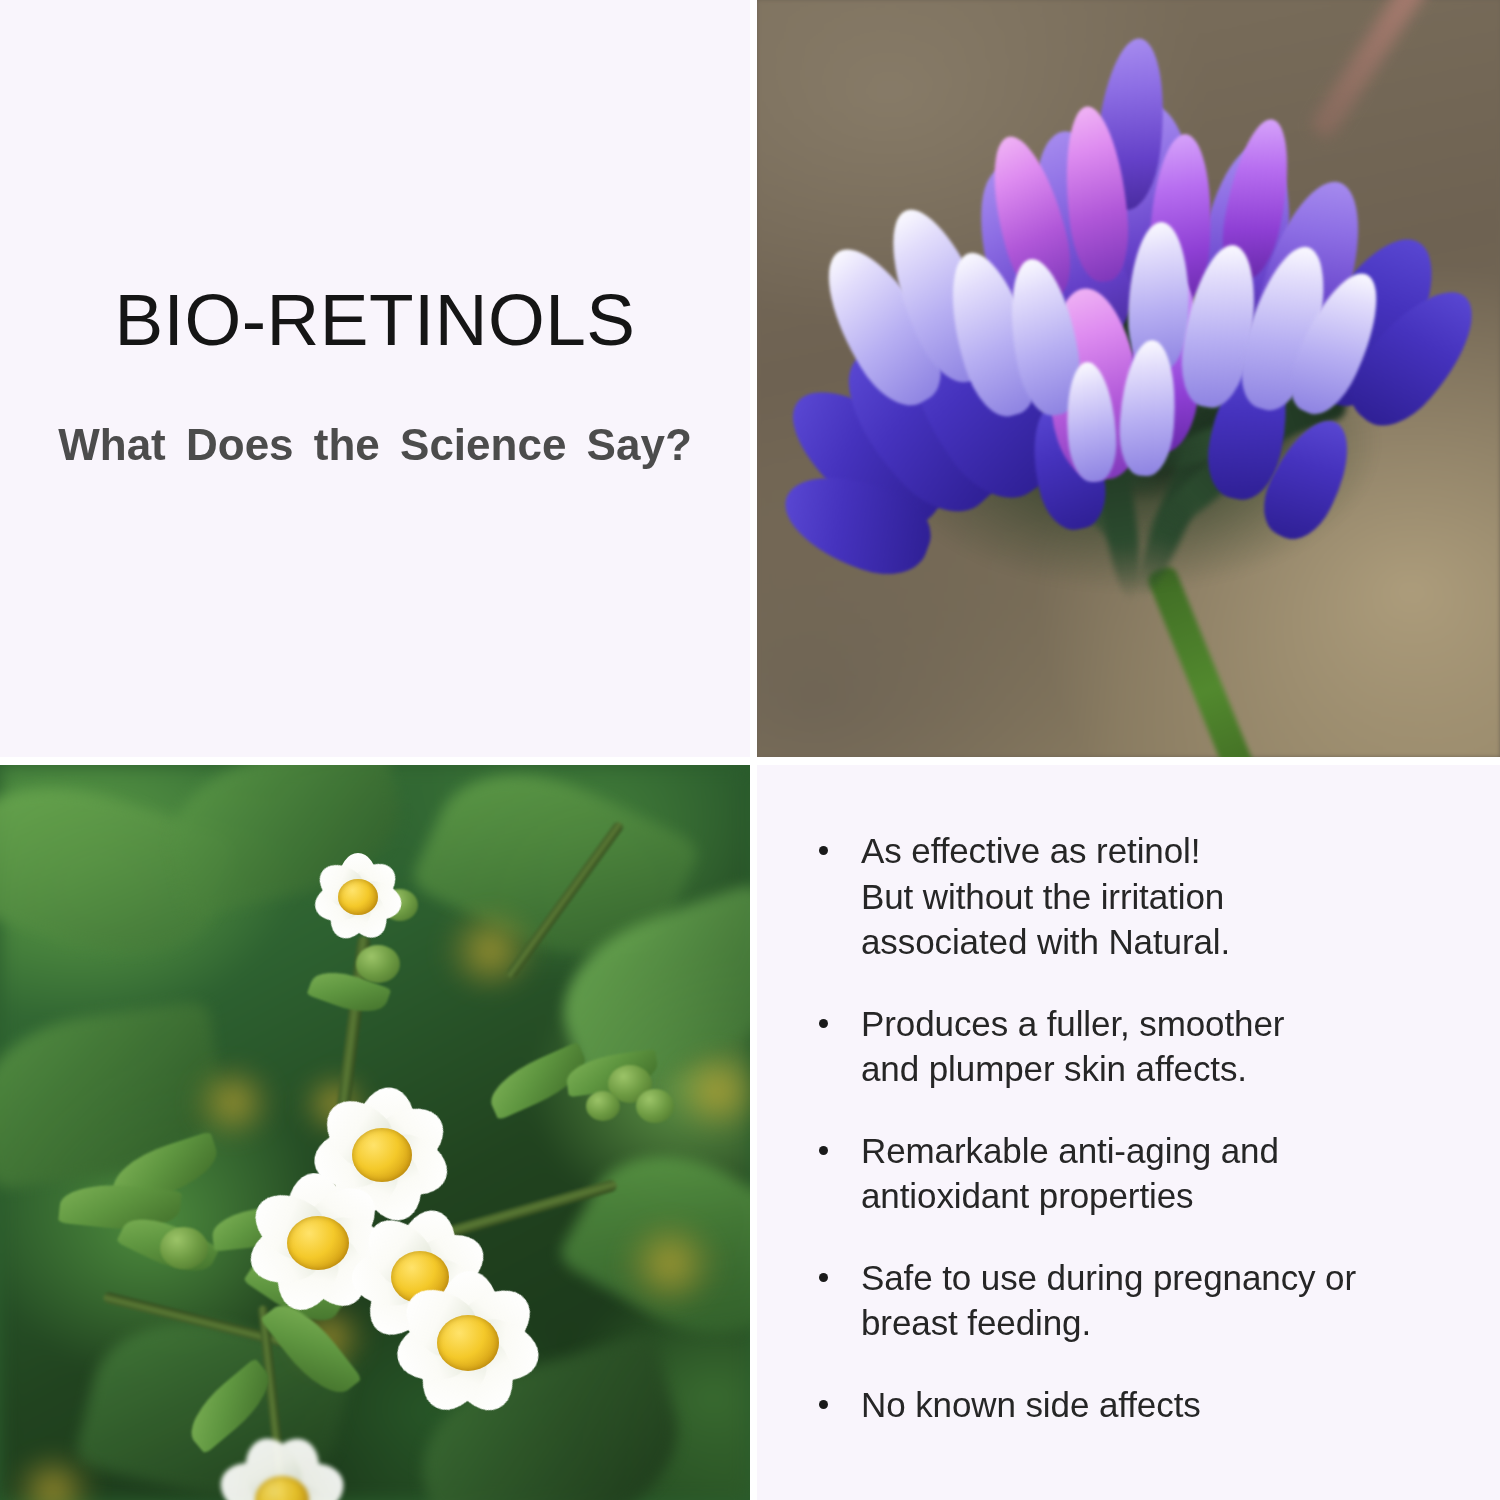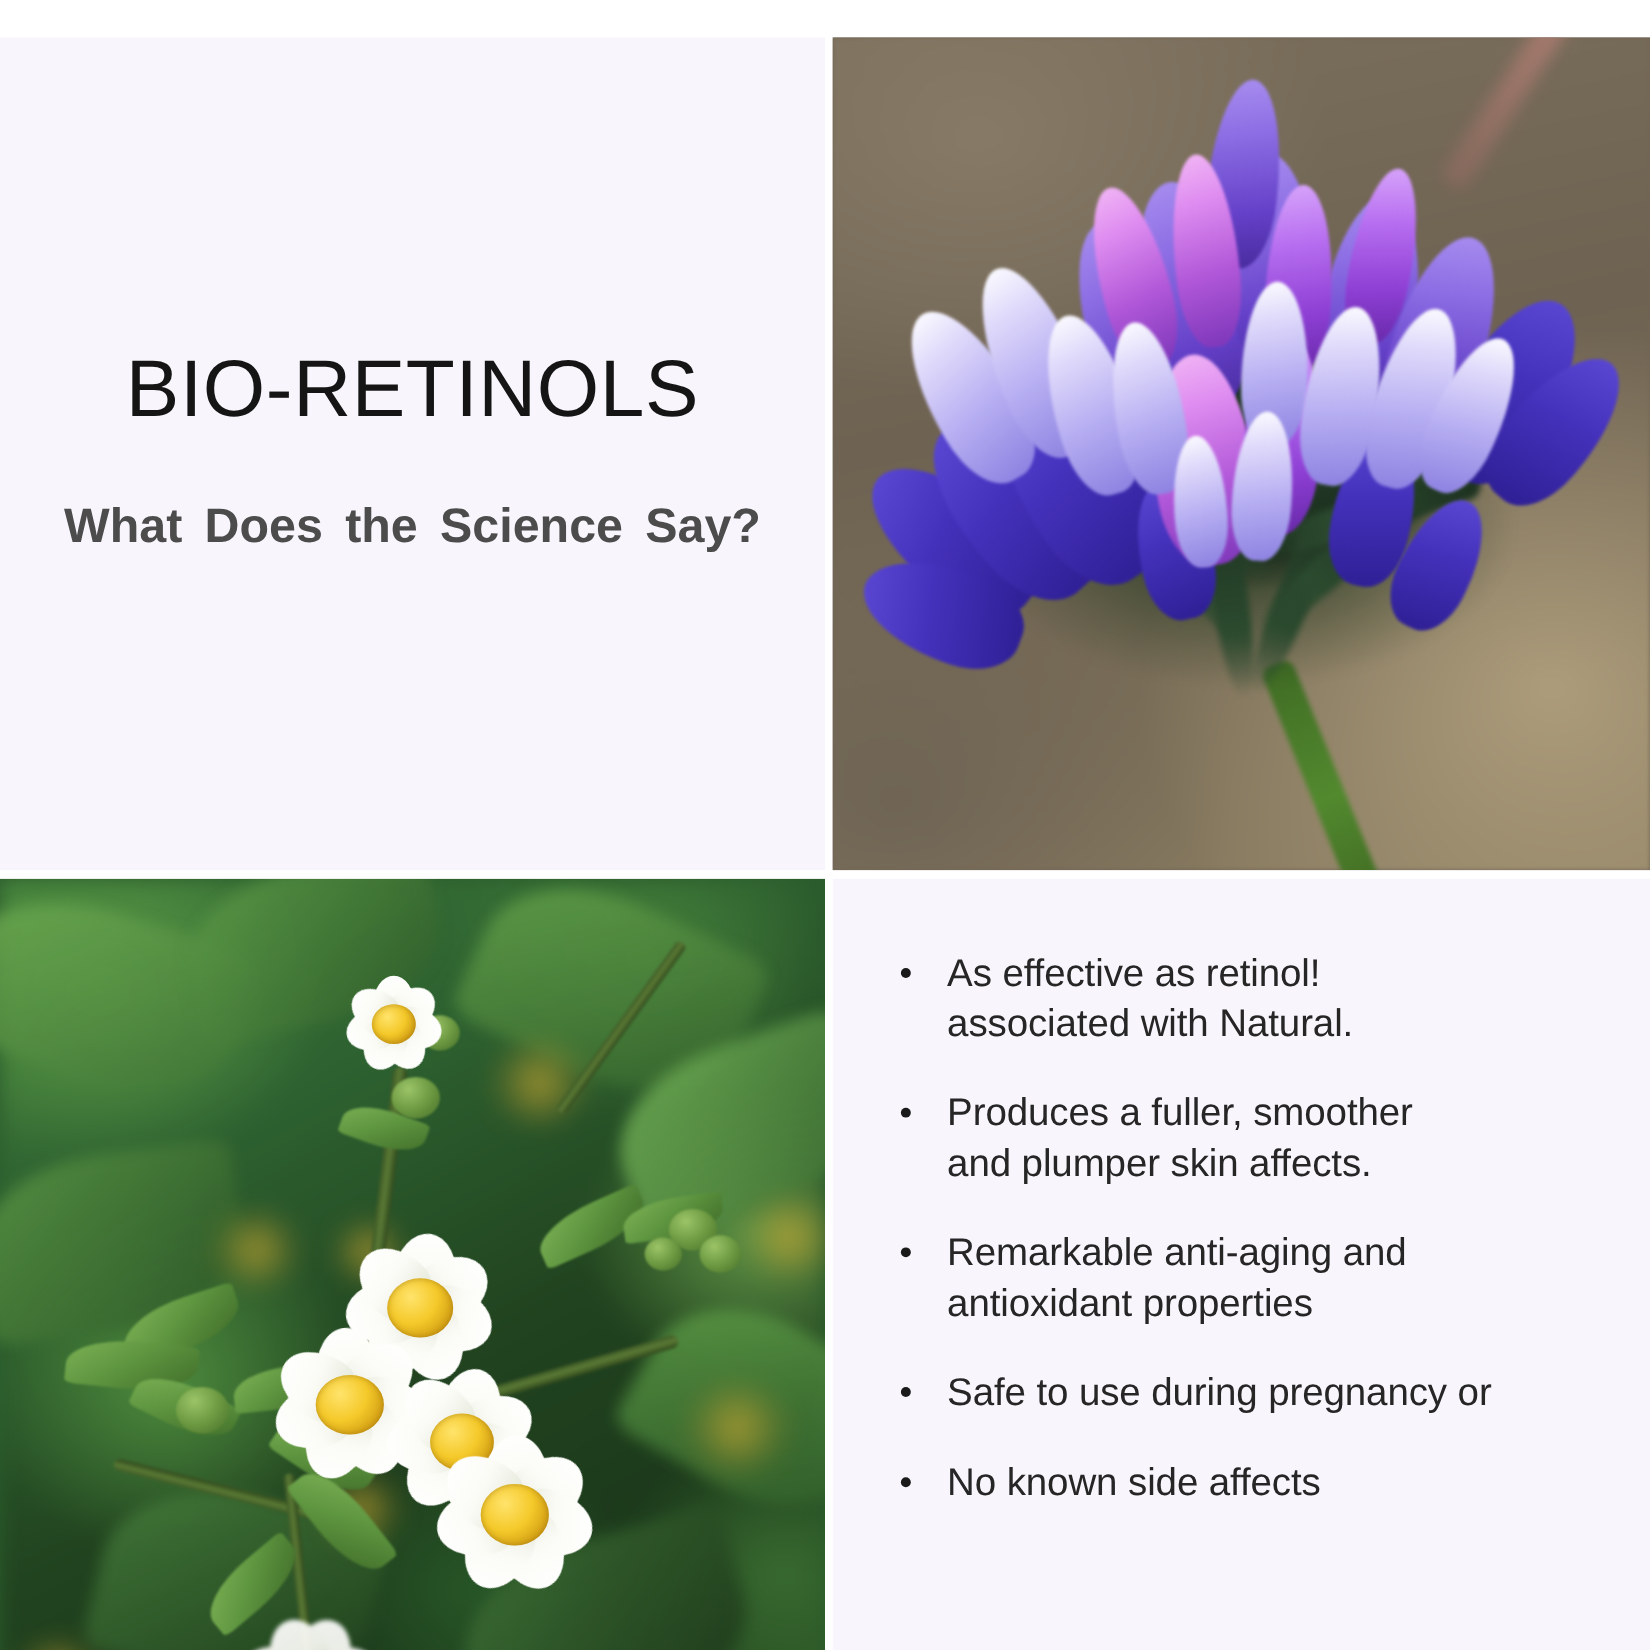--- a/index.html
+++ b/index.html
@@ -18,21 +18,20 @@
     position: relative;
     width: 1500px;
     height: 1500px;
     background: #ffffff;
   }
 
   
   .q {
     position: absolute;
     overflow: hidden;
-    margin-top: 34px;
   }
   .q-title   { left: 0;     top: 0;     width: 750px; height: 757px; background: #f9f5fc; }
   .q-clover  { left: 757px; top: 0;     width: 743px; height: 757px; background: #6f6455; }
   .q-daisy   { left: 0;     top: 765px; width: 750px; height: 735px; background: #2a5c2c; }
   .q-bullets { left: 757px; top: 765px; width: 743px; height: 735px; background: #f9f5fc; }
 
   
   .title-wrap {
     position: absolute;
     left: 0;
@@ -412,39 +411,41 @@
       <div class="core" style="width:54px;height:48px;"></div>
     </div>
   </div>
 
   <div class="q q-bullets">
     <ul class="bullet-list">
 
       <li class="bullet-item">
         <span class="bullet-dot"></span>
         <span class="bullet-line">As effective as retinol!</span>
+        <span class="bullet-line">But without the irritation</span>
         <span class="bullet-line">associated with Natural.</span>
       </li>
 
 
       <li class="bullet-item">
         <span class="bullet-dot"></span>
         <span class="bullet-line">Produces a fuller, smoother</span>
         <span class="bullet-line">and plumper skin affects.</span>
       </li>
 
       <li class="bullet-item">
         <span class="bullet-dot"></span>
         <span class="bullet-line">Remarkable anti-aging and</span>
         <span class="bullet-line">antioxidant properties</span>
       </li>
 
       <li class="bullet-item">
         <span class="bullet-dot"></span>
         <span class="bullet-line">Safe to use during pregnancy or</span>
+        <span class="bullet-line">breast feeding.</span>
       </li>
 
       <li class="bullet-item">
         <span class="bullet-dot"></span>
         <span class="bullet-line">No known side affects</span>
       </li>
 
     </ul>
   </div>
 

